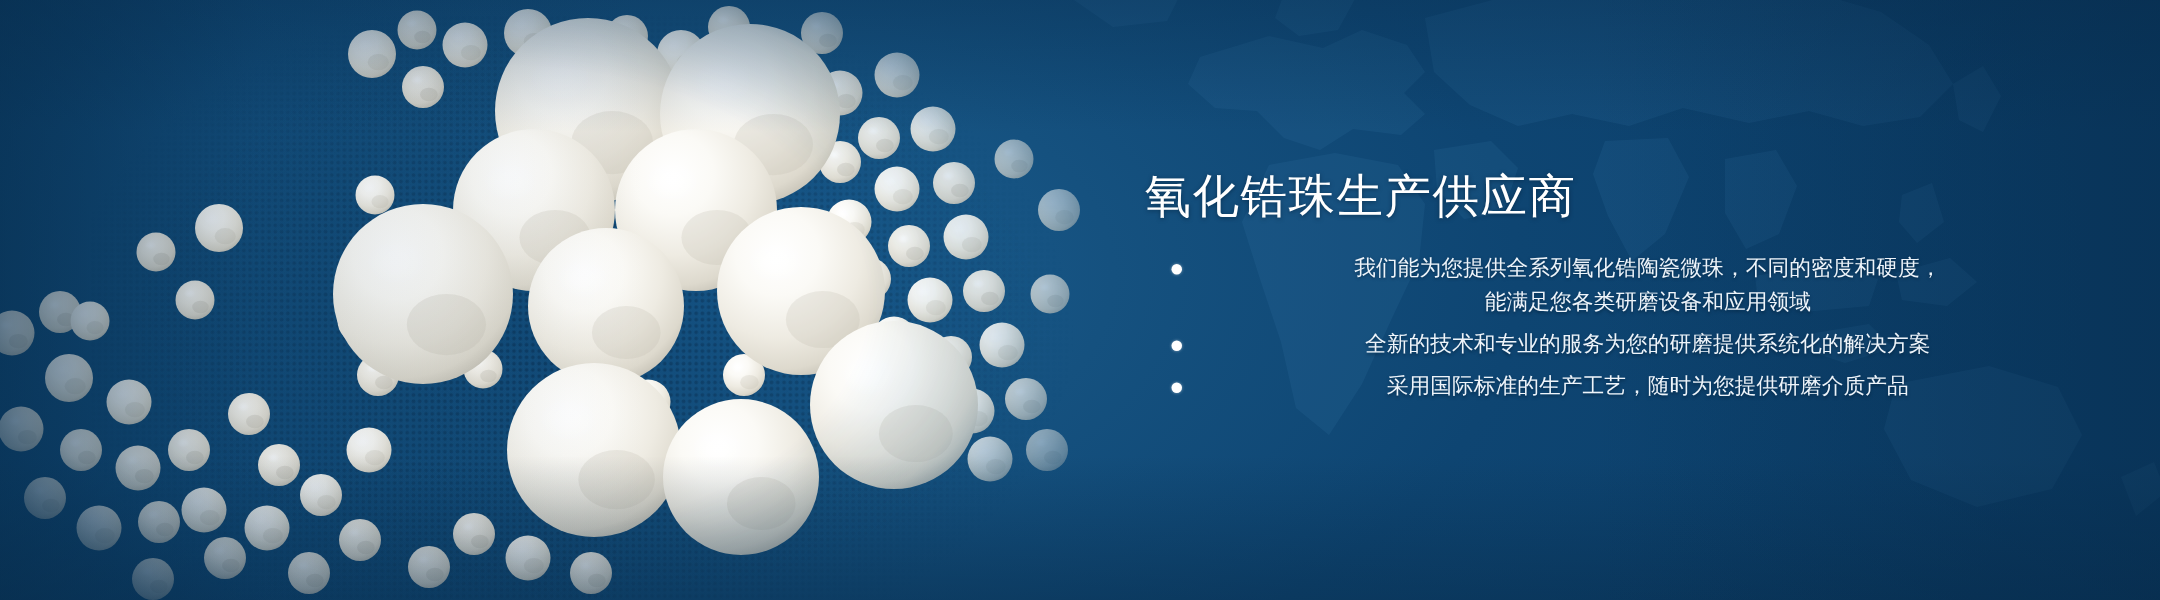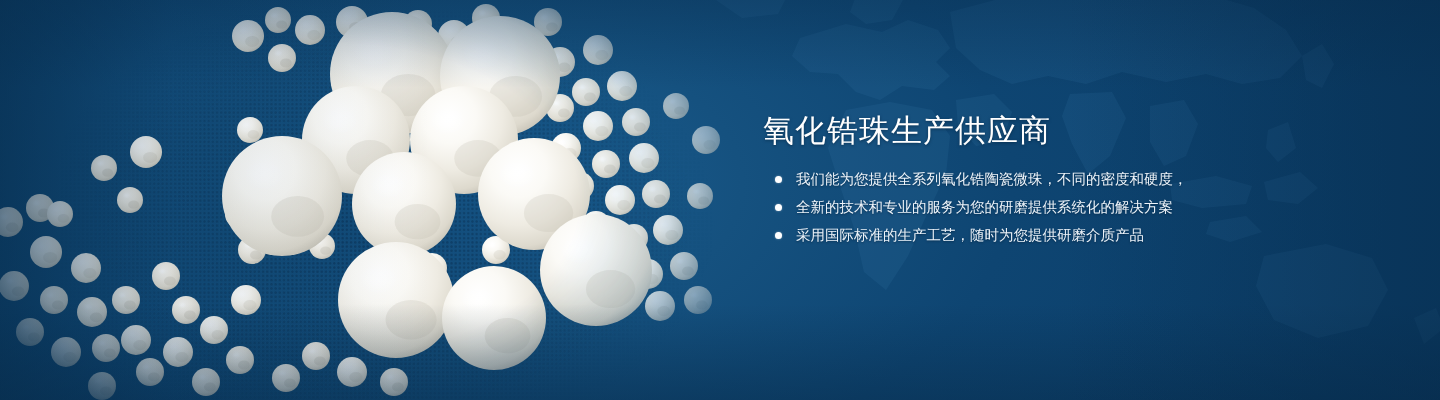--- a/index.html
+++ b/index.html
@@ -74,36 +74,37 @@
   .beads { position: absolute; inset: 0; }
   .beads svg { width: 100%; height: 100%; display: block; }
 
   
   .content {
     position: absolute;
     left: 763px;
     top: 0;
     width: 640px;
     height: 328px;
+    text-align: center;
   }
   .title {
     position: absolute;
     left: 0;
     top: 110px;
     margin: 0;
     font-size: 31px;
     font-weight: 400;
     letter-spacing: 1px;
     color: #ffffff;
     text-shadow: 0 1px 3px rgba(3,28,50,0.55);
     white-space: nowrap;
   }
   .bullets {
     position: absolute;
-    left: 6px;
+    left: 12px;
     top: 168px;
     margin: 0;
     padding: 0;
     list-style: none;
     width: 620px;
   }
   .bullet {
     position: relative;
     padding-left: 27px;
     margin-bottom: 5px;
@@ -309,20 +310,21 @@
 
   <div class="bg-vignette"></div>
 
   <div class="content">
     <h1 class="title">氧化锆珠生产供应商</h1>
 
     <ul class="bullets">
       <li class="bullet">
         <span class="dot"></span>
         <span class="line">我们能为您提供全系列氧化锆陶瓷微珠，不同的密度和硬度，</span>
+        <span class="line">能满足您各类研磨设备和应用领域</span>
       </li>
       <li class="bullet">
         <span class="dot"></span>
         <span class="line">全新的技术和专业的服务为您的研磨提供系统化的解决方案</span>
       </li>
       <li class="bullet">
         <span class="dot"></span>
         <span class="line">采用国际标准的生产工艺，随时为您提供研磨介质产品</span>
       </li>
     </ul>

